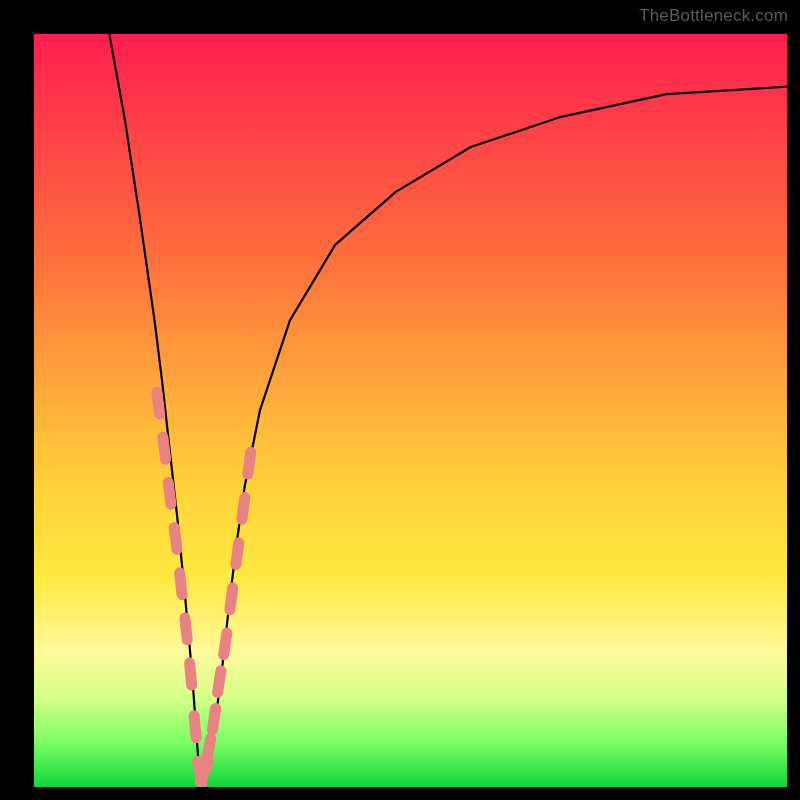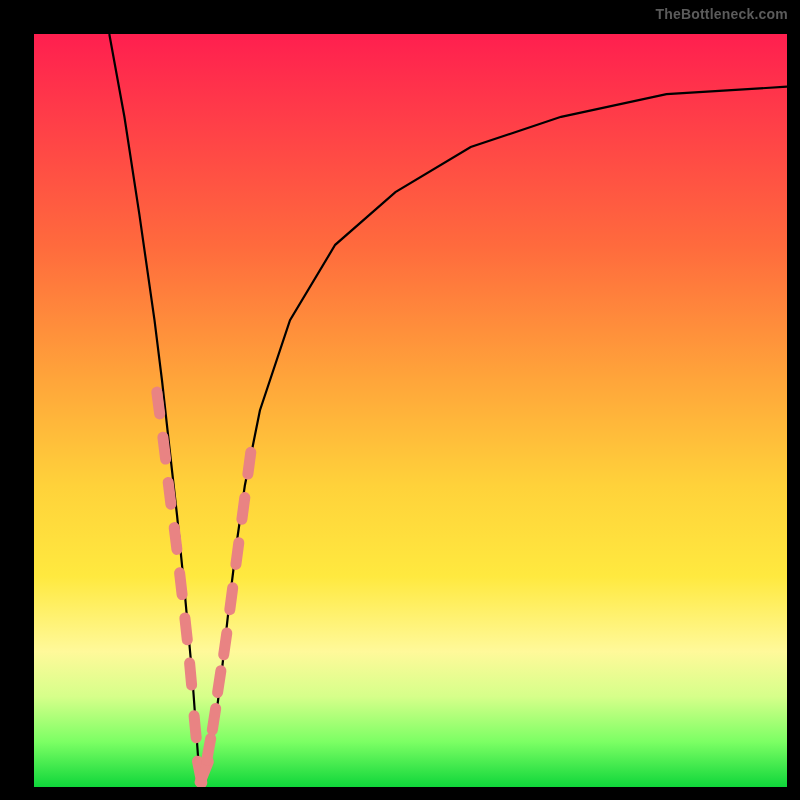--- a/index.html
+++ b/index.html
@@ -36,22 +36,22 @@
       #d6ff8a 88%,
       #7cff64 94%,
       #0fd63a 100%
     );
   }
   .watermark {
     position: absolute;
     top: 6px;
     right: 12px;
     color: #5b5b5b;
-    font-size: 14px;
-    font-weight: 700;
+    font-size: 17px;
+    font-weight: 400;
     letter-spacing: 0.2px;
     user-select: none;
   }
   svg.curve {
     position: absolute;
     left: 0; top: 0;
     width: 753px; height: 753px;
     pointer-events: none;
   }
 </style>

